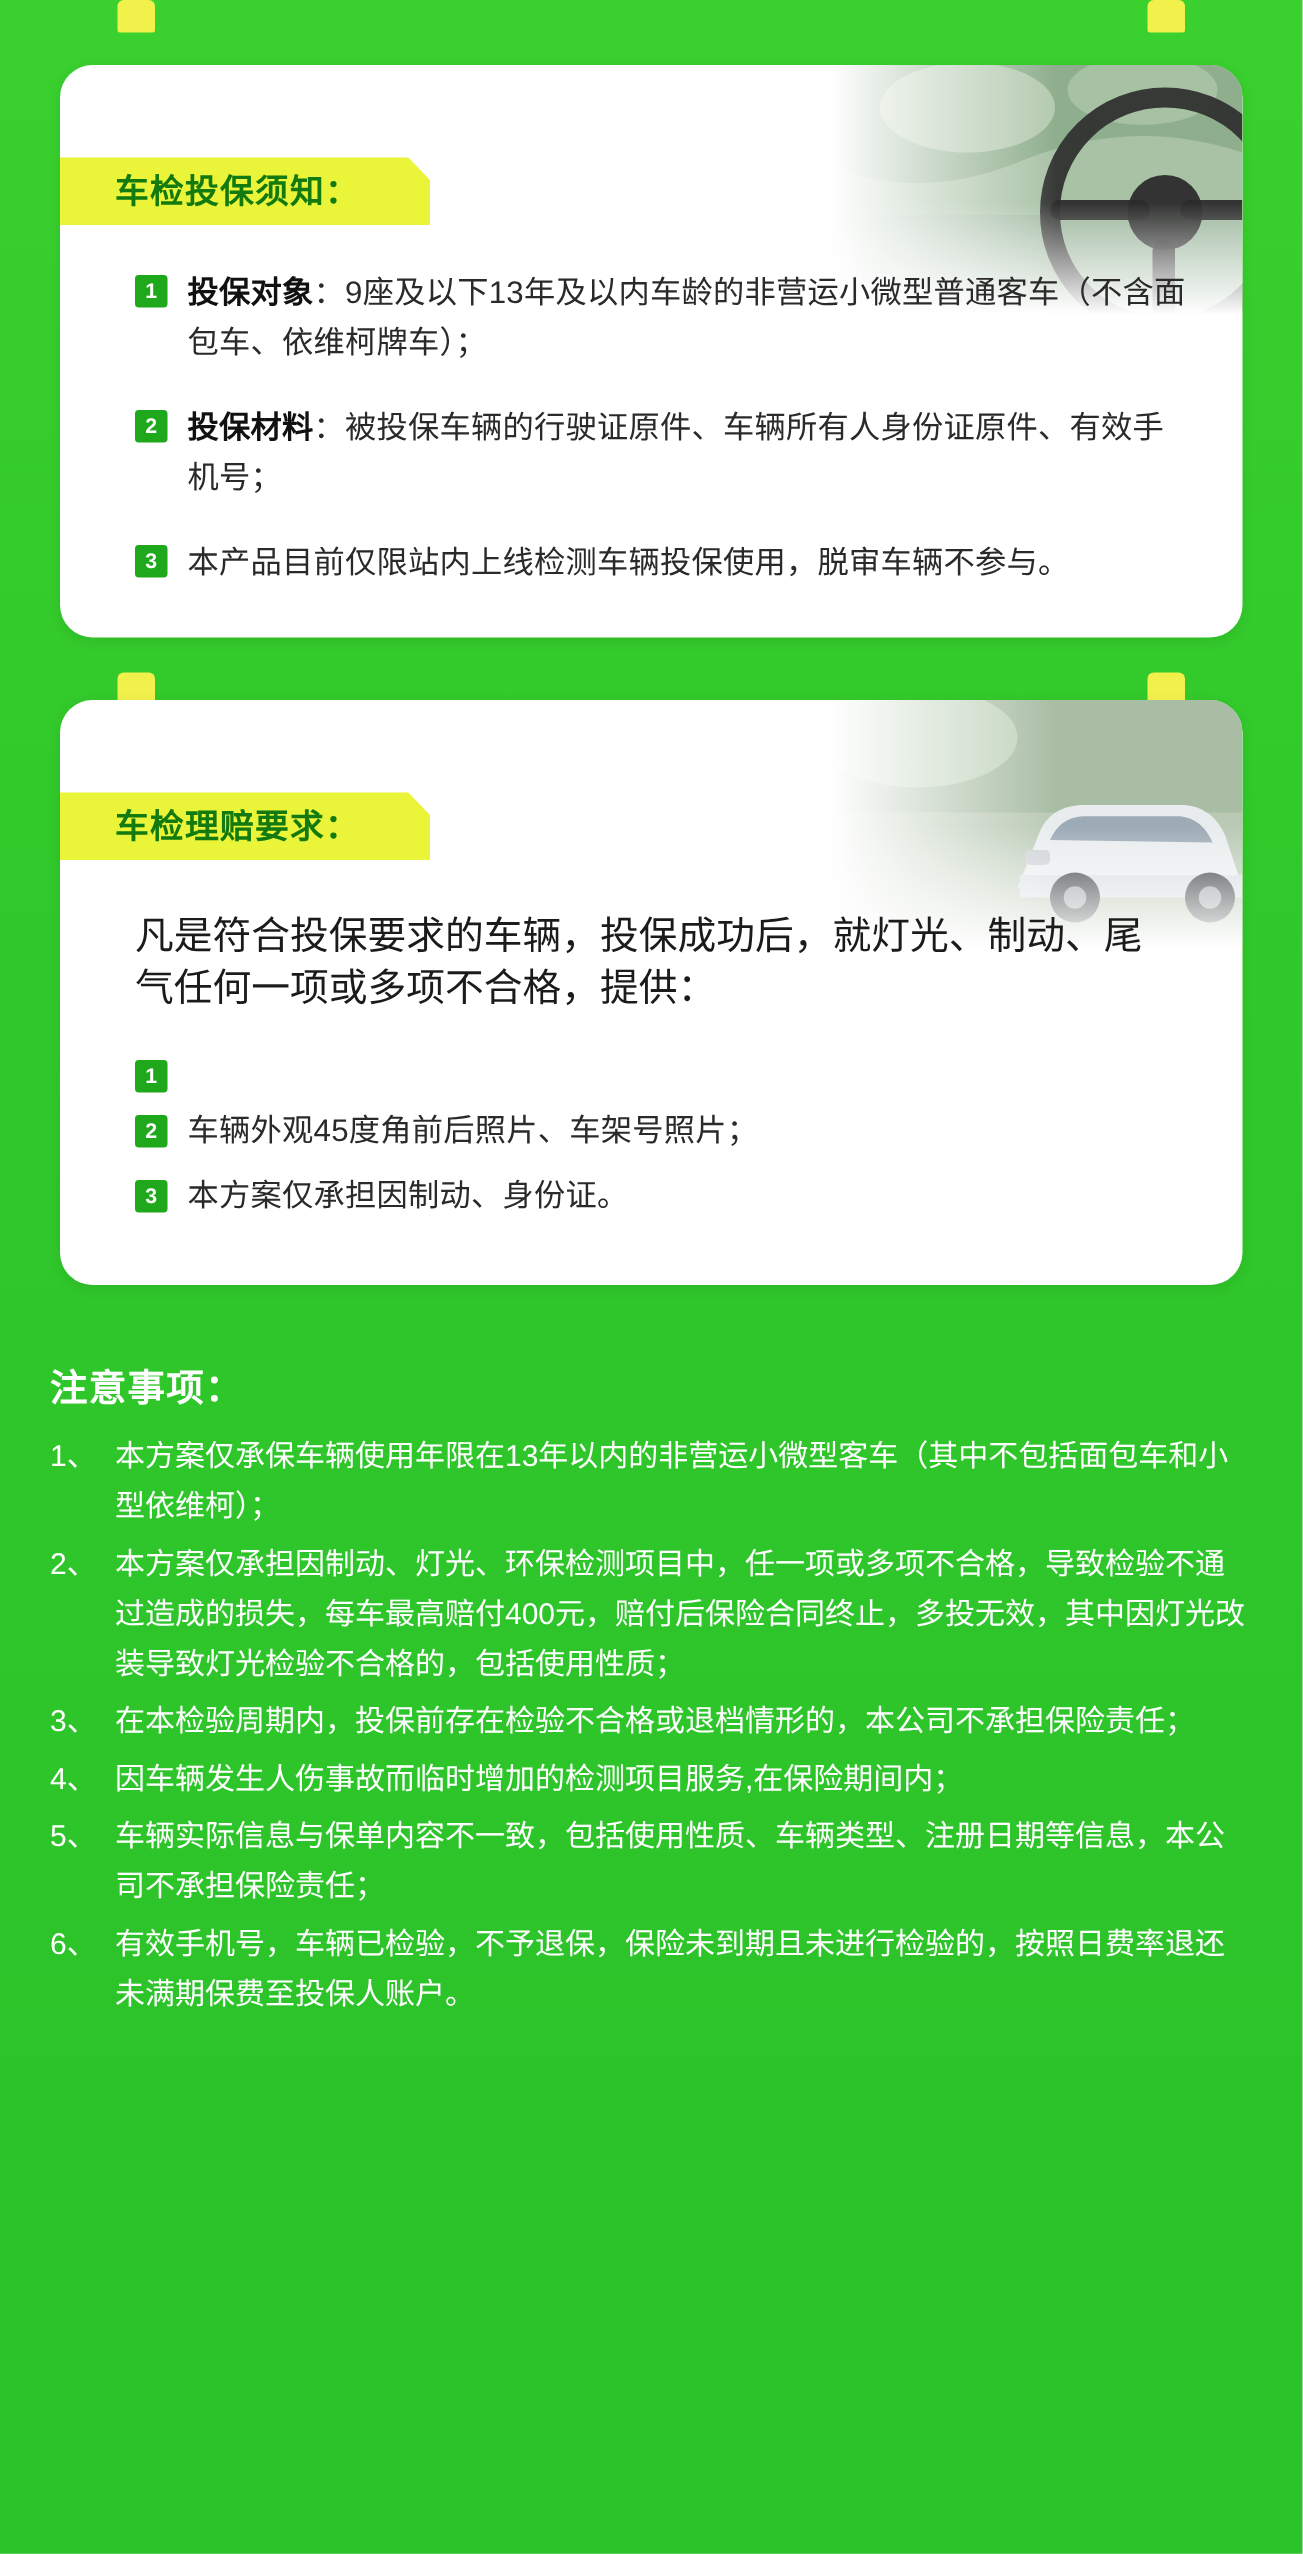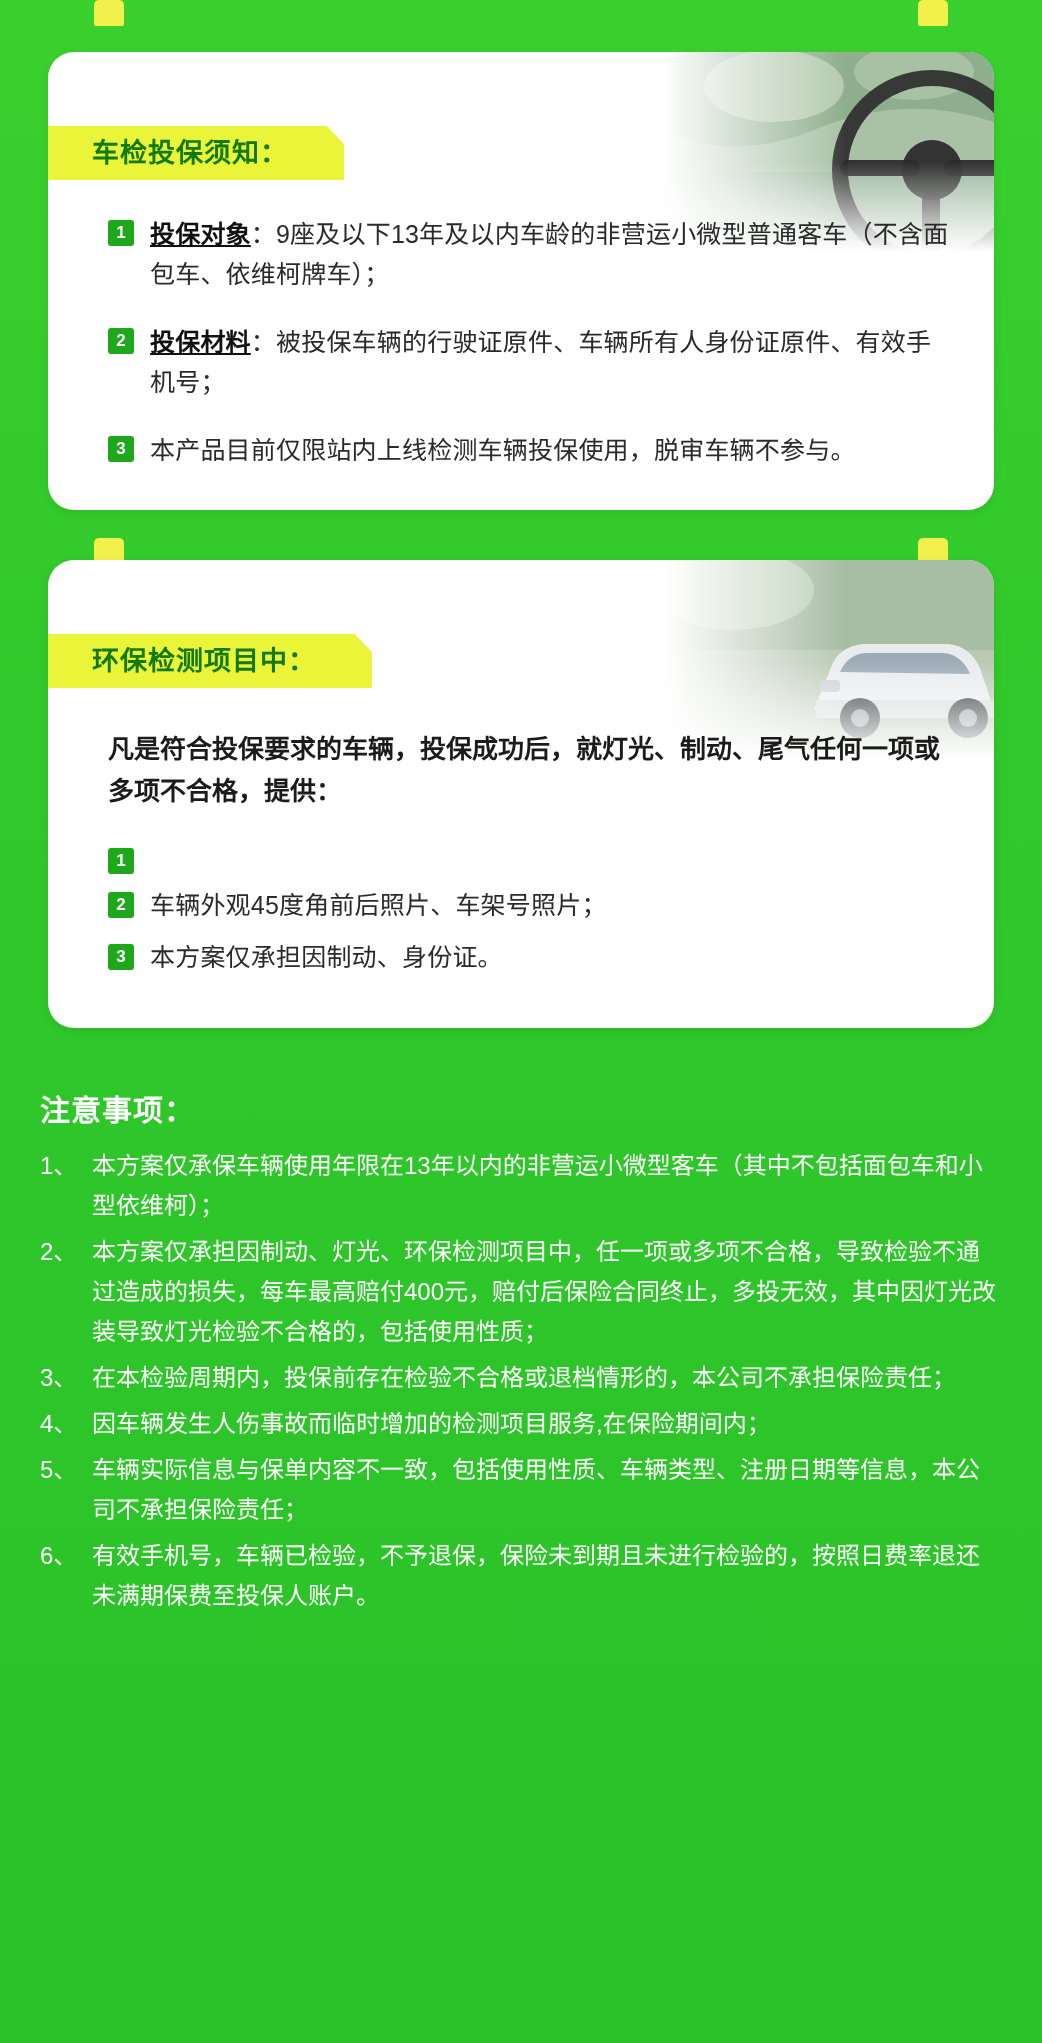--- a/index.html
+++ b/index.html
@@ -134,28 +134,28 @@
     border-radius: 3px;
     margin-right: 16px;
     margin-top: 6px;
   }
   .txt {
     font-size: 25px;
     line-height: 40px;
     color: #2a2a2a;
     letter-spacing: 0.2px;
   }
-  .txt b { font-weight: bold; color: #111; text-decoration: underline; }
+  .txt b { font-weight: bold; color: #111; }
 
   
   .lead {
     margin: 40px 52px 0 60px;
-    font-size: 26px;
+    font-size: 31px;
     line-height: 42px;
-    font-weight: bold;
+    font-weight: normal;
     color: #1b1b1b;
   }
   .list.tight { margin-top: 28px; }
   .list.tight .list-item { margin-bottom: 10px; }
   .list.tight .txt { font-size: 25px; line-height: 42px; }
   .list.tight .num { margin-top: 8px; }
 
   
   .notes {
     margin: 58px 40px 0 40px;
@@ -278,21 +278,21 @@
           <circle cx="304" cy="158" r="9" fill="#9aa0a4"></circle>
           <rect x="156" y="120" width="20" height="12" rx="4" fill="#c9ced1"></rect>
         </g>
         <rect x="0" y="0" width="330" height="200" fill="url(#fadeL2)"></rect>
         <rect x="0" y="0" width="330" height="200" fill="url(#fadeB2)"></rect>
       </svg>
     </div>
 
     <div class="card-inner">
       <div class="ribbon-wrap">
-        <div class="ribbon">环保检测项目中：</div>
+        <div class="ribbon">车检理赔要求：</div>
         <div class="notch"></div>
       </div>
 
       <div class="lead">凡是符合投保要求的车辆，投保成功后，就灯光、制动、尾气任何一项或多项不合格，提供：</div>
 
       <div class="list tight">
         <div class="list-item">
           <div class="num">1</div>
         </div>
         <div class="list-item">

